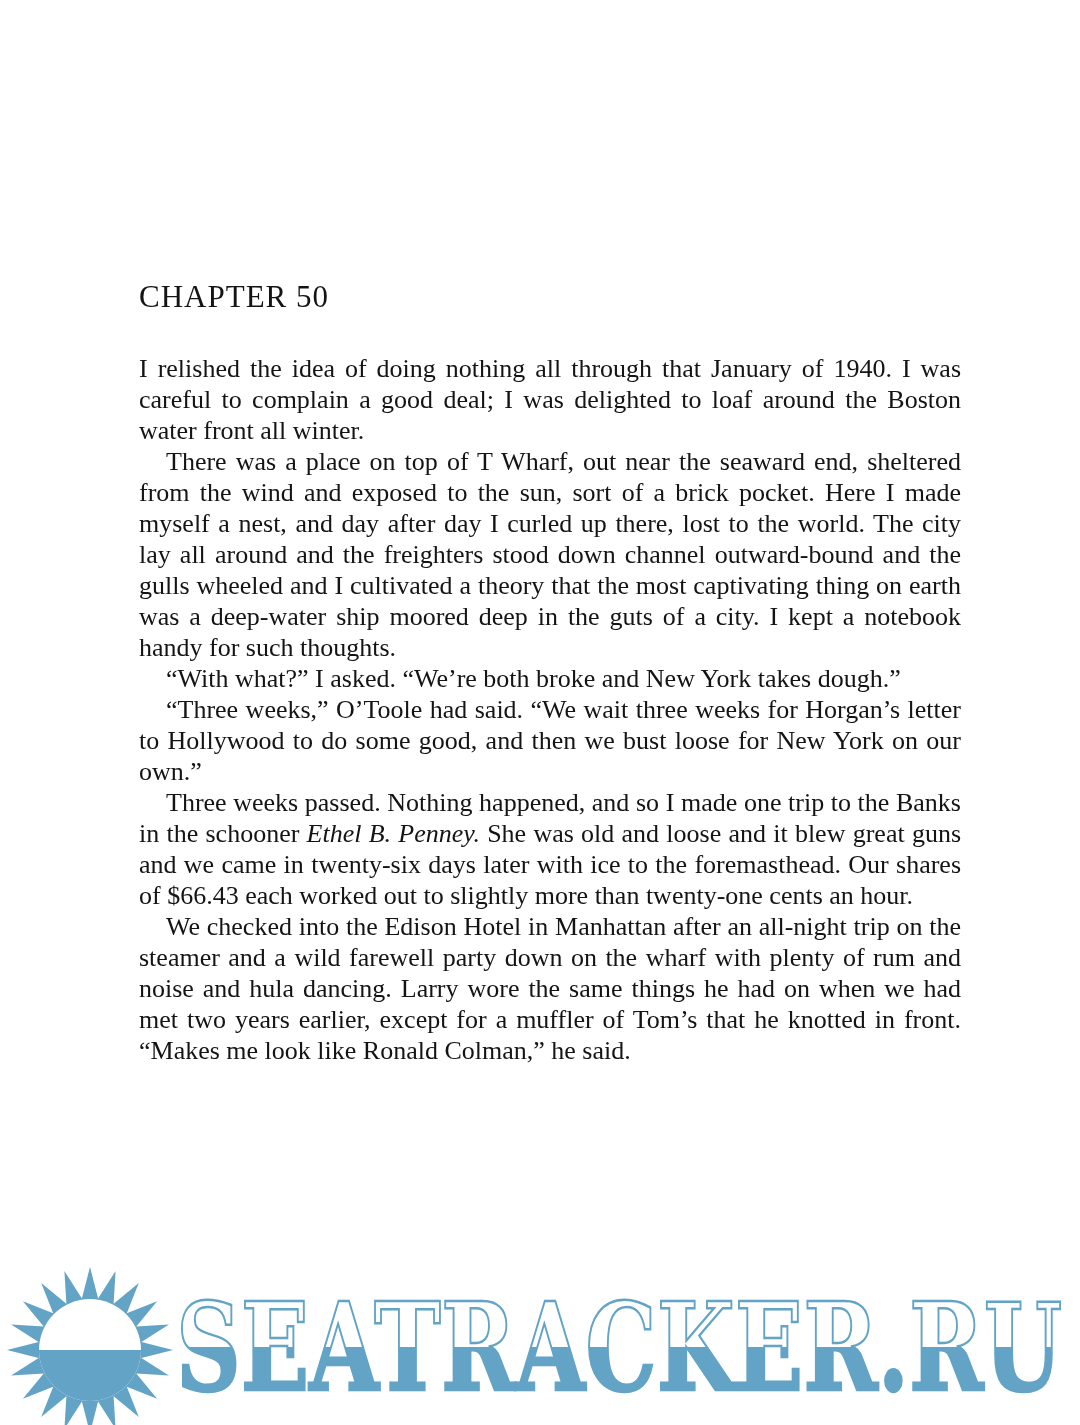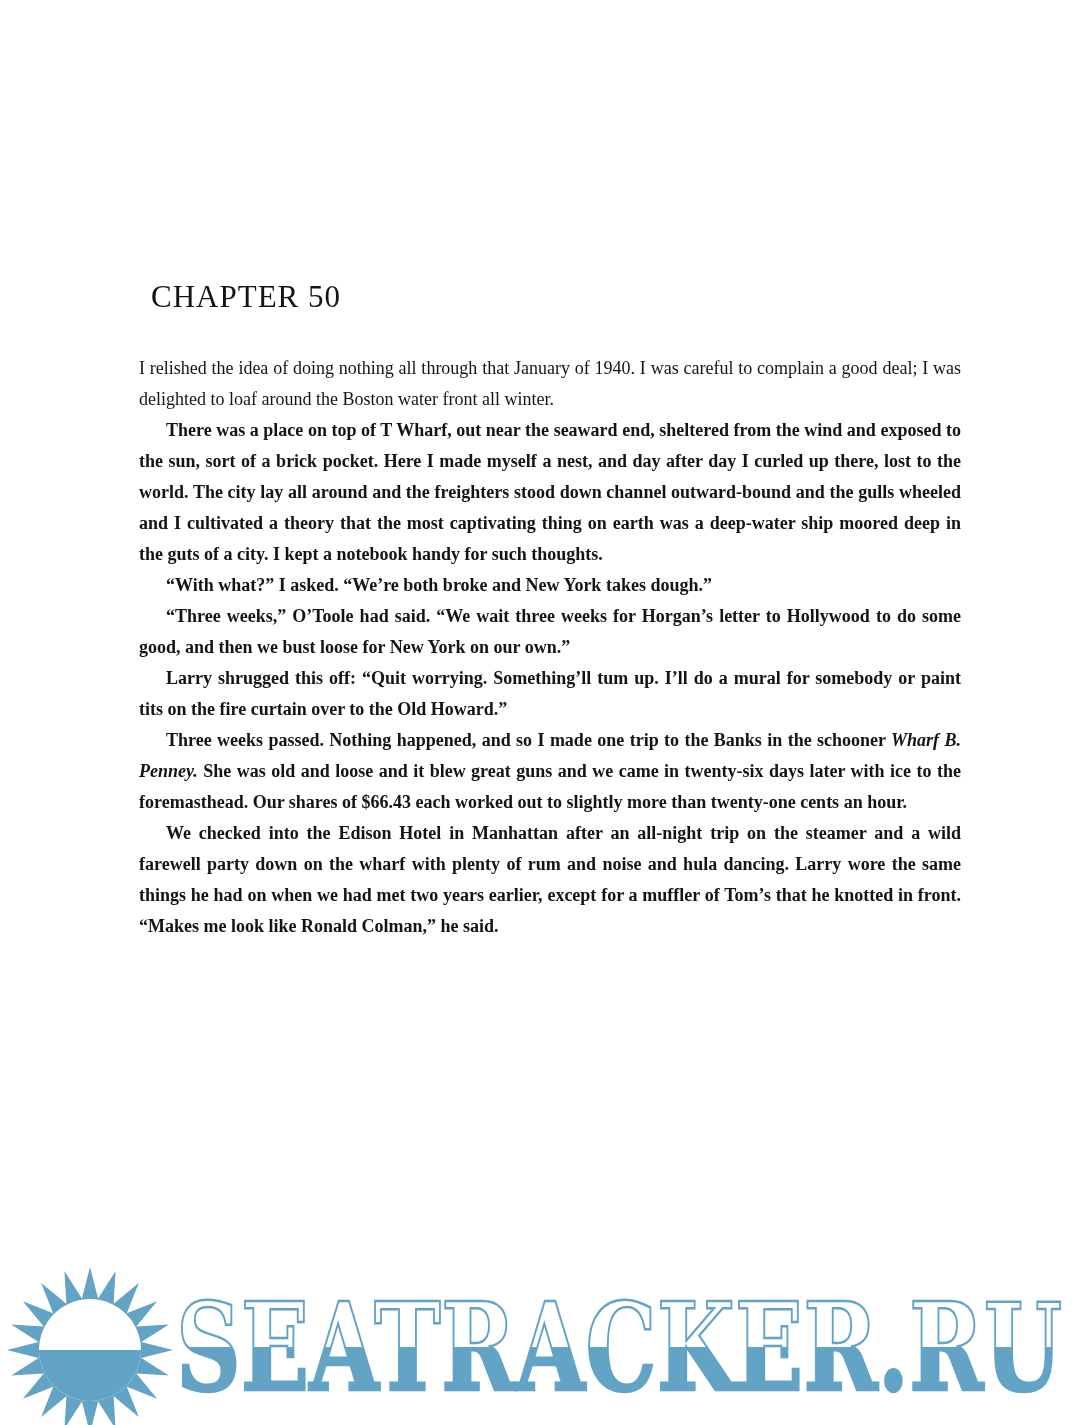--- a/index.html
+++ b/index.html
@@ -20,33 +20,32 @@
     position: absolute;
     left: 139px;
     top: 279px;
     width: 822px;
   }
   h1.chapter-heading {
     font-size: 31px;
     font-weight: 400;
     letter-spacing: 1px;
     line-height: 36px;
-    margin: 0 0 38px 12px;
+    margin: 0 0 38px 0;
     color: #141414;
   }
   .body-text p {
     margin: 0;
-    font-size: 18px;
+    font-size: 26px;
     line-height: 31px;
     text-align: justify;
     text-justify: inter-word;
   }
   .body-text p.indent {
     text-indent: 27px;
-    font-weight: bold;
   }
   .body-text .italic {
     font-style: italic;
   }
   .watermark {
     position: absolute;
     left: 0;
     top: 1263px;
     width: 912px;
     height: 162px;
@@ -65,22 +64,21 @@
 <div class="page">
 
   <div class="content">
     <h1 class="chapter-heading">CHAPTER 50</h1>
 
     <div class="body-text">
       <p>I relished the idea of doing nothing all through that January of 1940. I was careful to complain a good deal; I was delighted to loaf around the Boston water front all winter.</p>
       <p class="indent">There was a place on top of T Wharf, out near the seaward end, sheltered from the wind and exposed to the sun, sort of a brick pocket. Here I made myself a nest, and day after day I curled up there, lost to the world. The city lay all around and the freighters stood down channel outward-bound and the gulls wheeled and I cultivated a theory that the most captivating thing on earth was a deep-water ship moored deep in the guts of a city. I kept a notebook handy for such thoughts.</p>
       <p class="indent">“With what?” I asked. “We’re both broke and New York takes dough.”</p>
       <p class="indent">“Three weeks,” O’Toole had said. “We wait three weeks for Horgan’s letter to Hollywood to do some good, and then we bust loose for New York on our own.”</p>
-      <p class="indent">Larry shrugged this off: “Quit worrying. Something’ll tum up. I’ll do a mural for somebody or paint tits on the fire curtain over to the Old Howard.”</p>
-      <p class="indent"><span>Three weeks passed. Nothing happened, and so I made one trip to the Banks in the schooner </span><span class="italic">Wharf B. Penney.</span><span> She was old and loose and it blew great guns and we came in twenty-six days later with ice to the foremasthead. Our shares of $66.43 each worked out to slightly more than twenty-one cents an hour.</span></p>
+      <p class="indent"><span>Three weeks passed. Nothing happened, and so I made one trip to the Banks in the schooner </span><span class="italic">Ethel B. Penney.</span><span> She was old and loose and it blew great guns and we came in twenty-six days later with ice to the foremasthead. Our shares of $66.43 each worked out to slightly more than twenty-one cents an hour.</span></p>
       <p class="indent">We checked into the Edison Hotel in Manhattan after an all-night trip on the steamer and a wild farewell party down on the wharf with plenty of rum and noise and hula dancing. Larry wore the same things he had on when we had met two years earlier, except for a muffler of Tom’s that he knotted in front. “Makes me look like Ronald Colman,” he said.</p>
     </div>
   </div>
 
   <div class="watermark">
     <svg width="1080" height="162" viewBox="0 0 1080 162" xmlns="http://www.w3.org/2000/svg">
       <defs>
         <linearGradient id="halfFill" x1="0" y1="0" x2="0" y2="1">
           <stop offset="0" stop-color="#ffffff"></stop>
           <stop offset="0.5" stop-color="#ffffff"></stop>

